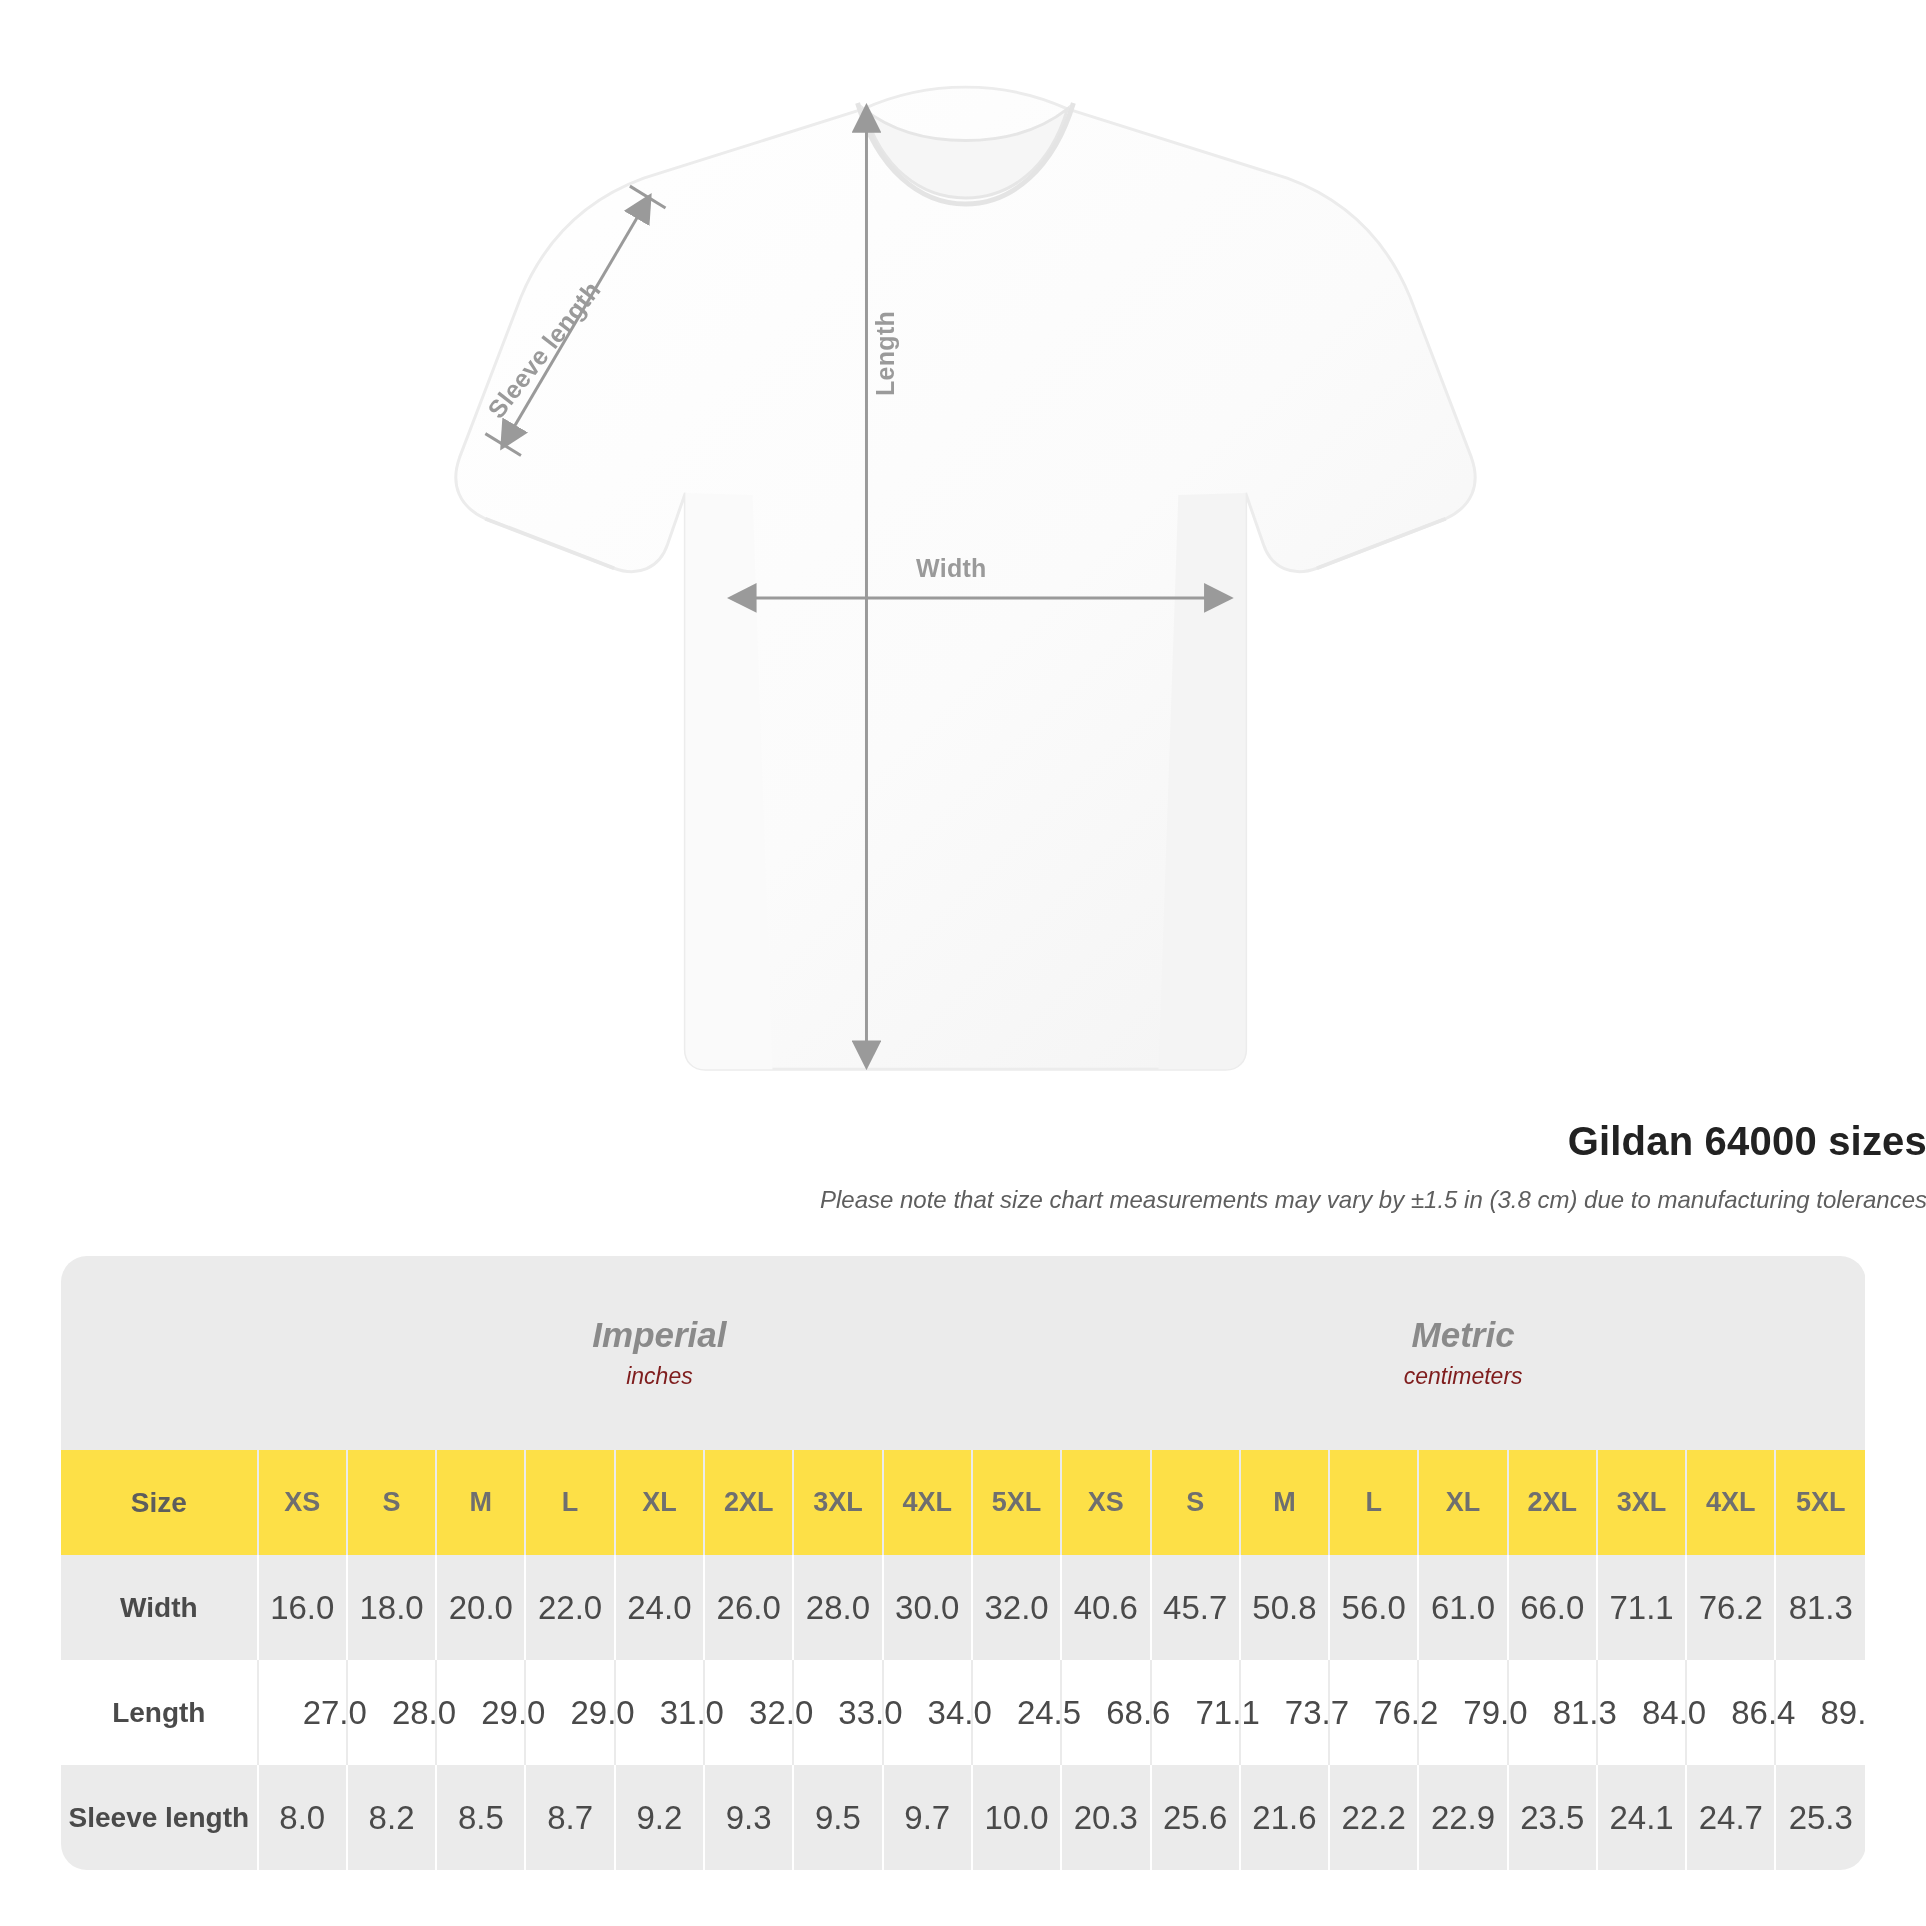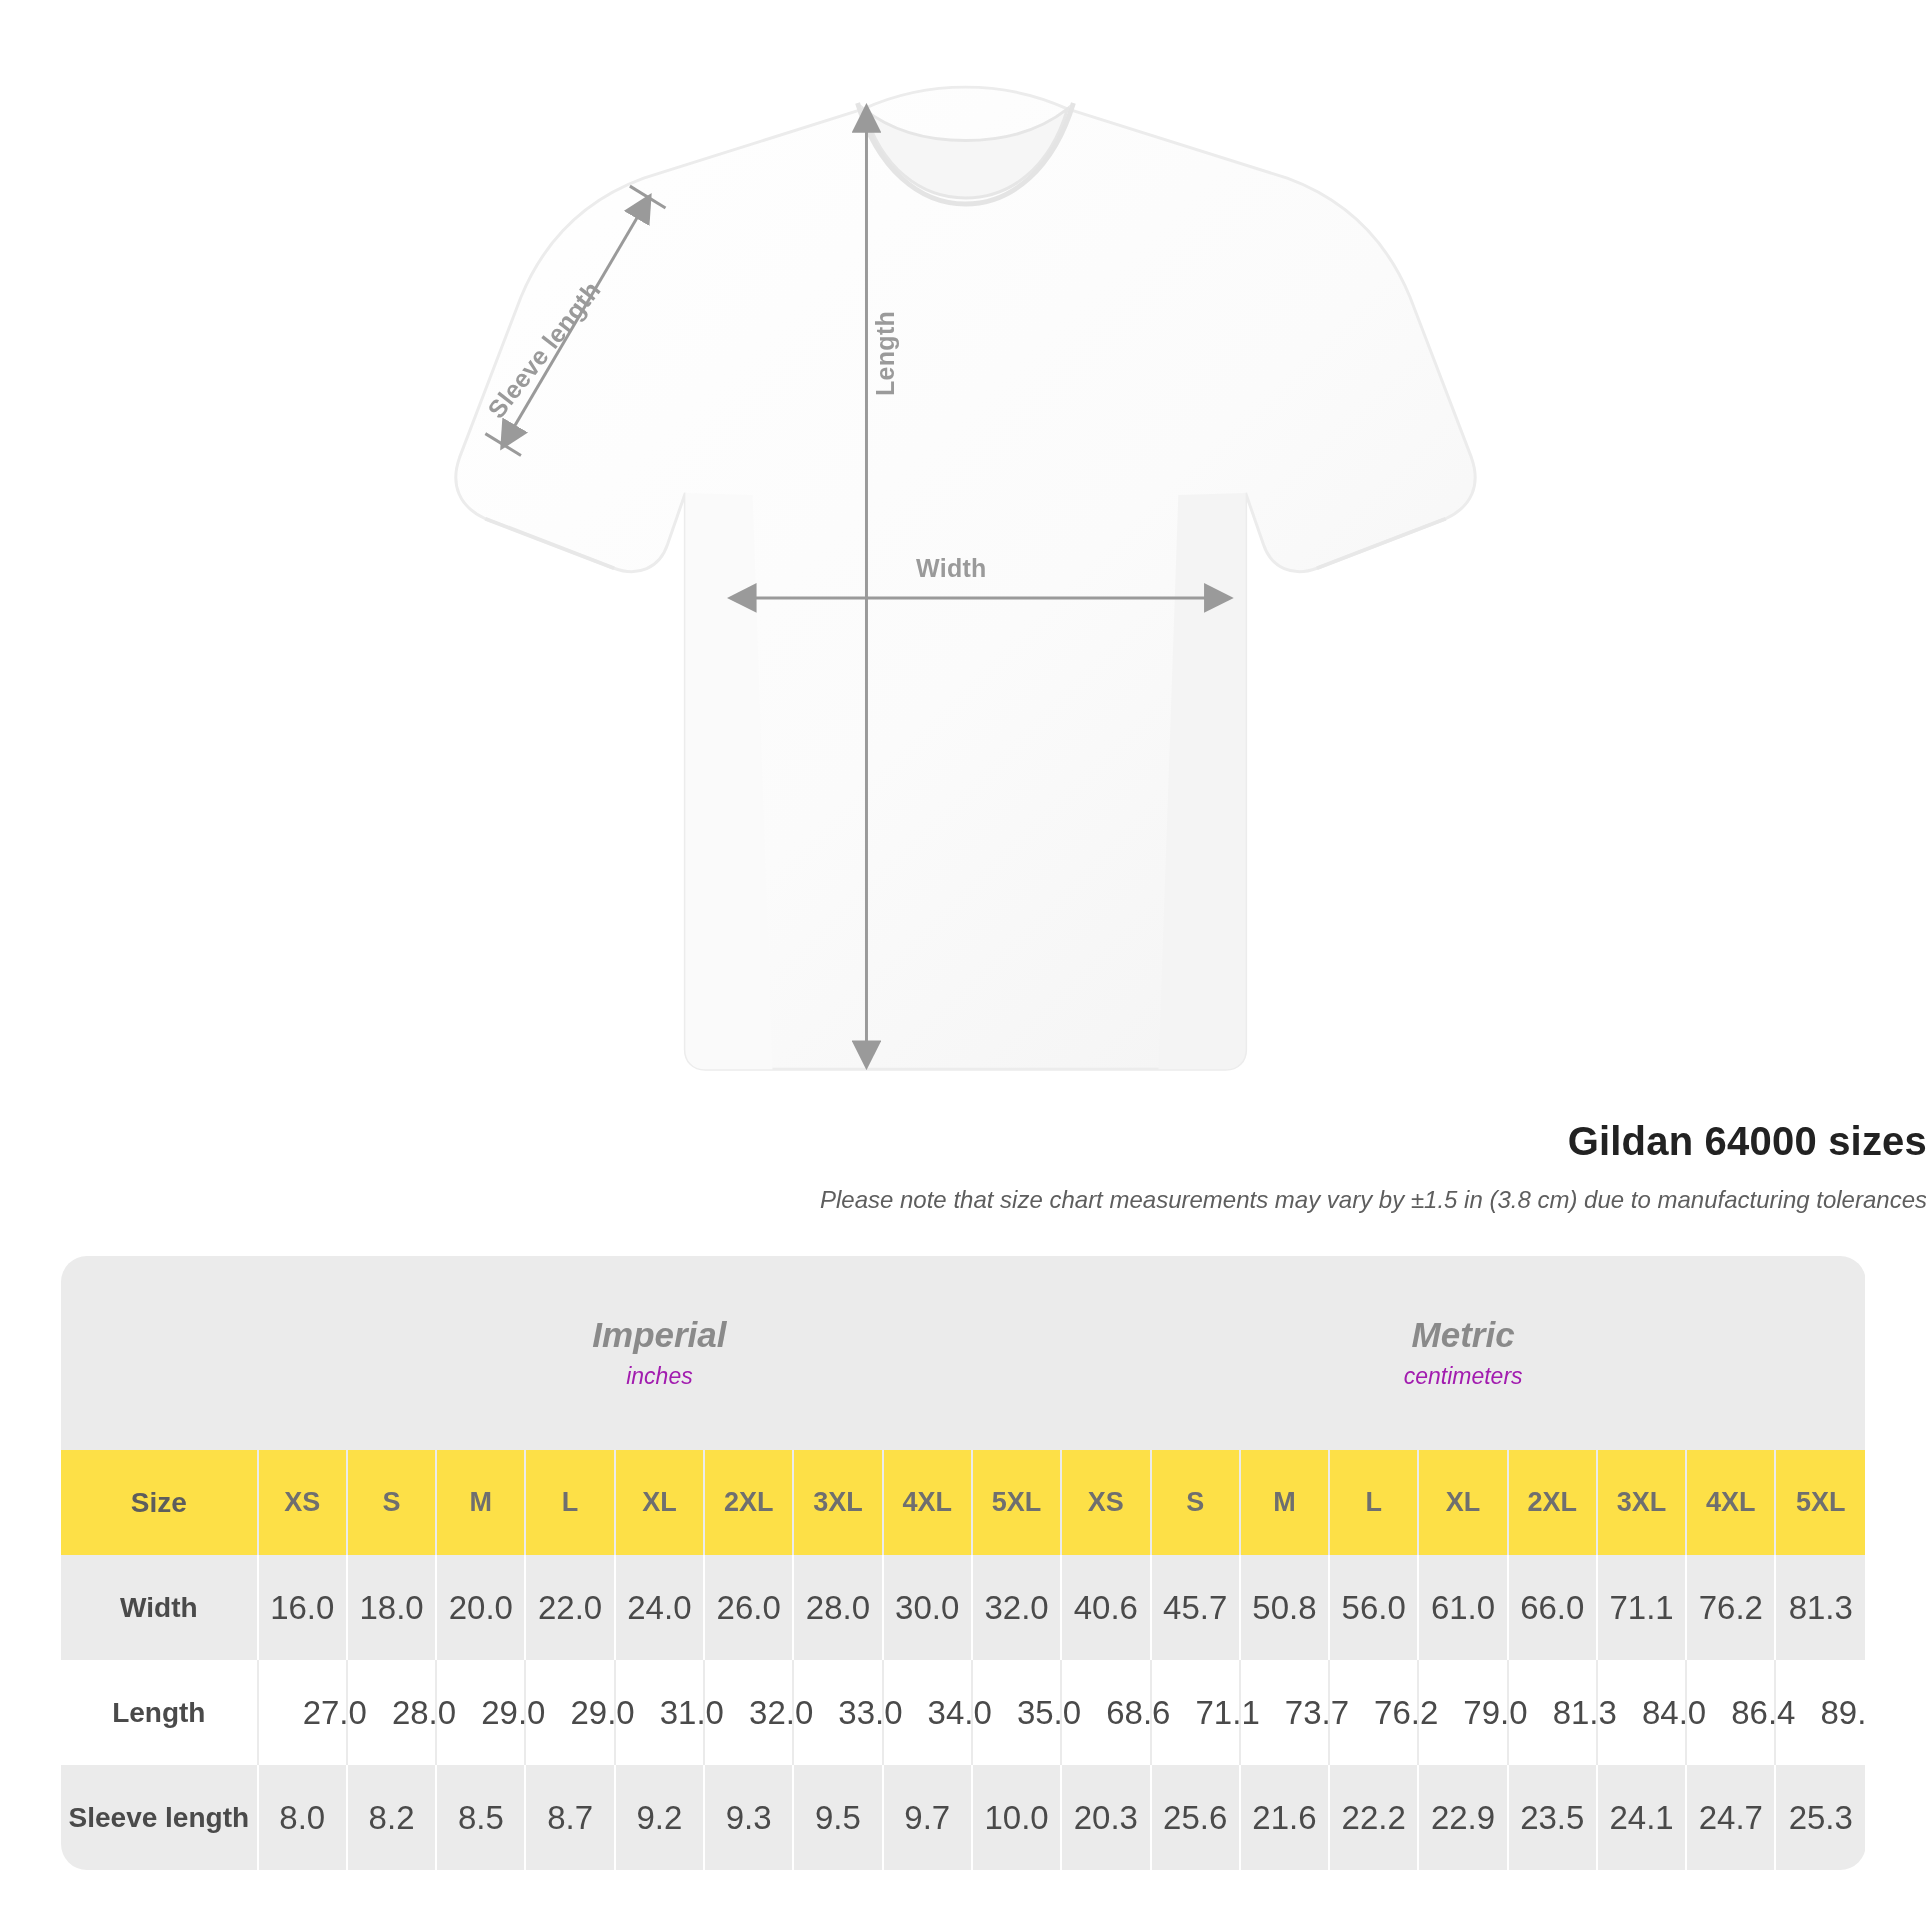--- a/index.html
+++ b/index.html
@@ -102,21 +102,21 @@
   .unit-name {
     font-size: 35px;
     font-weight: bold;
     font-style: italic;
     color: #8a8a8a;
     line-height: 1.1;
   }
   .unit-sub {
     font-size: 23px;
     font-style: italic;
-    color: #a21caf;
+    color: #7f1d1d;
     margin-top: 8px;
   }
   .unit-row td.spacer-cell {
     background: #ebebeb;
   }
 
   
   .size-row td {
     height: 103px;
     background: #fde047;
@@ -325,21 +325,21 @@
         <tr class="data-row plain">
           <td class="rowhead">Length</td>
           <td class="sep">27.0</td>
           <td class="sep">28.0</td>
           <td class="sep">29.0</td>
           <td class="sep">29.0</td>
           <td class="sep">31.0</td>
           <td class="sep">32.0</td>
           <td class="sep">33.0</td>
           <td class="sep">34.0</td>
-          <td class="sep">35.0</td>
+          <td class="sep">24.5</td>
           <td class="sep">68.6</td>
           <td class="sep">71.1</td>
           <td class="sep">73.7</td>
           <td class="sep">76.2</td>
           <td class="sep">79.0</td>
           <td class="sep">81.3</td>
           <td class="sep">84.0</td>
           <td class="sep">86.4</td>
           <td class="sep">89.0</td>
         </tr>

